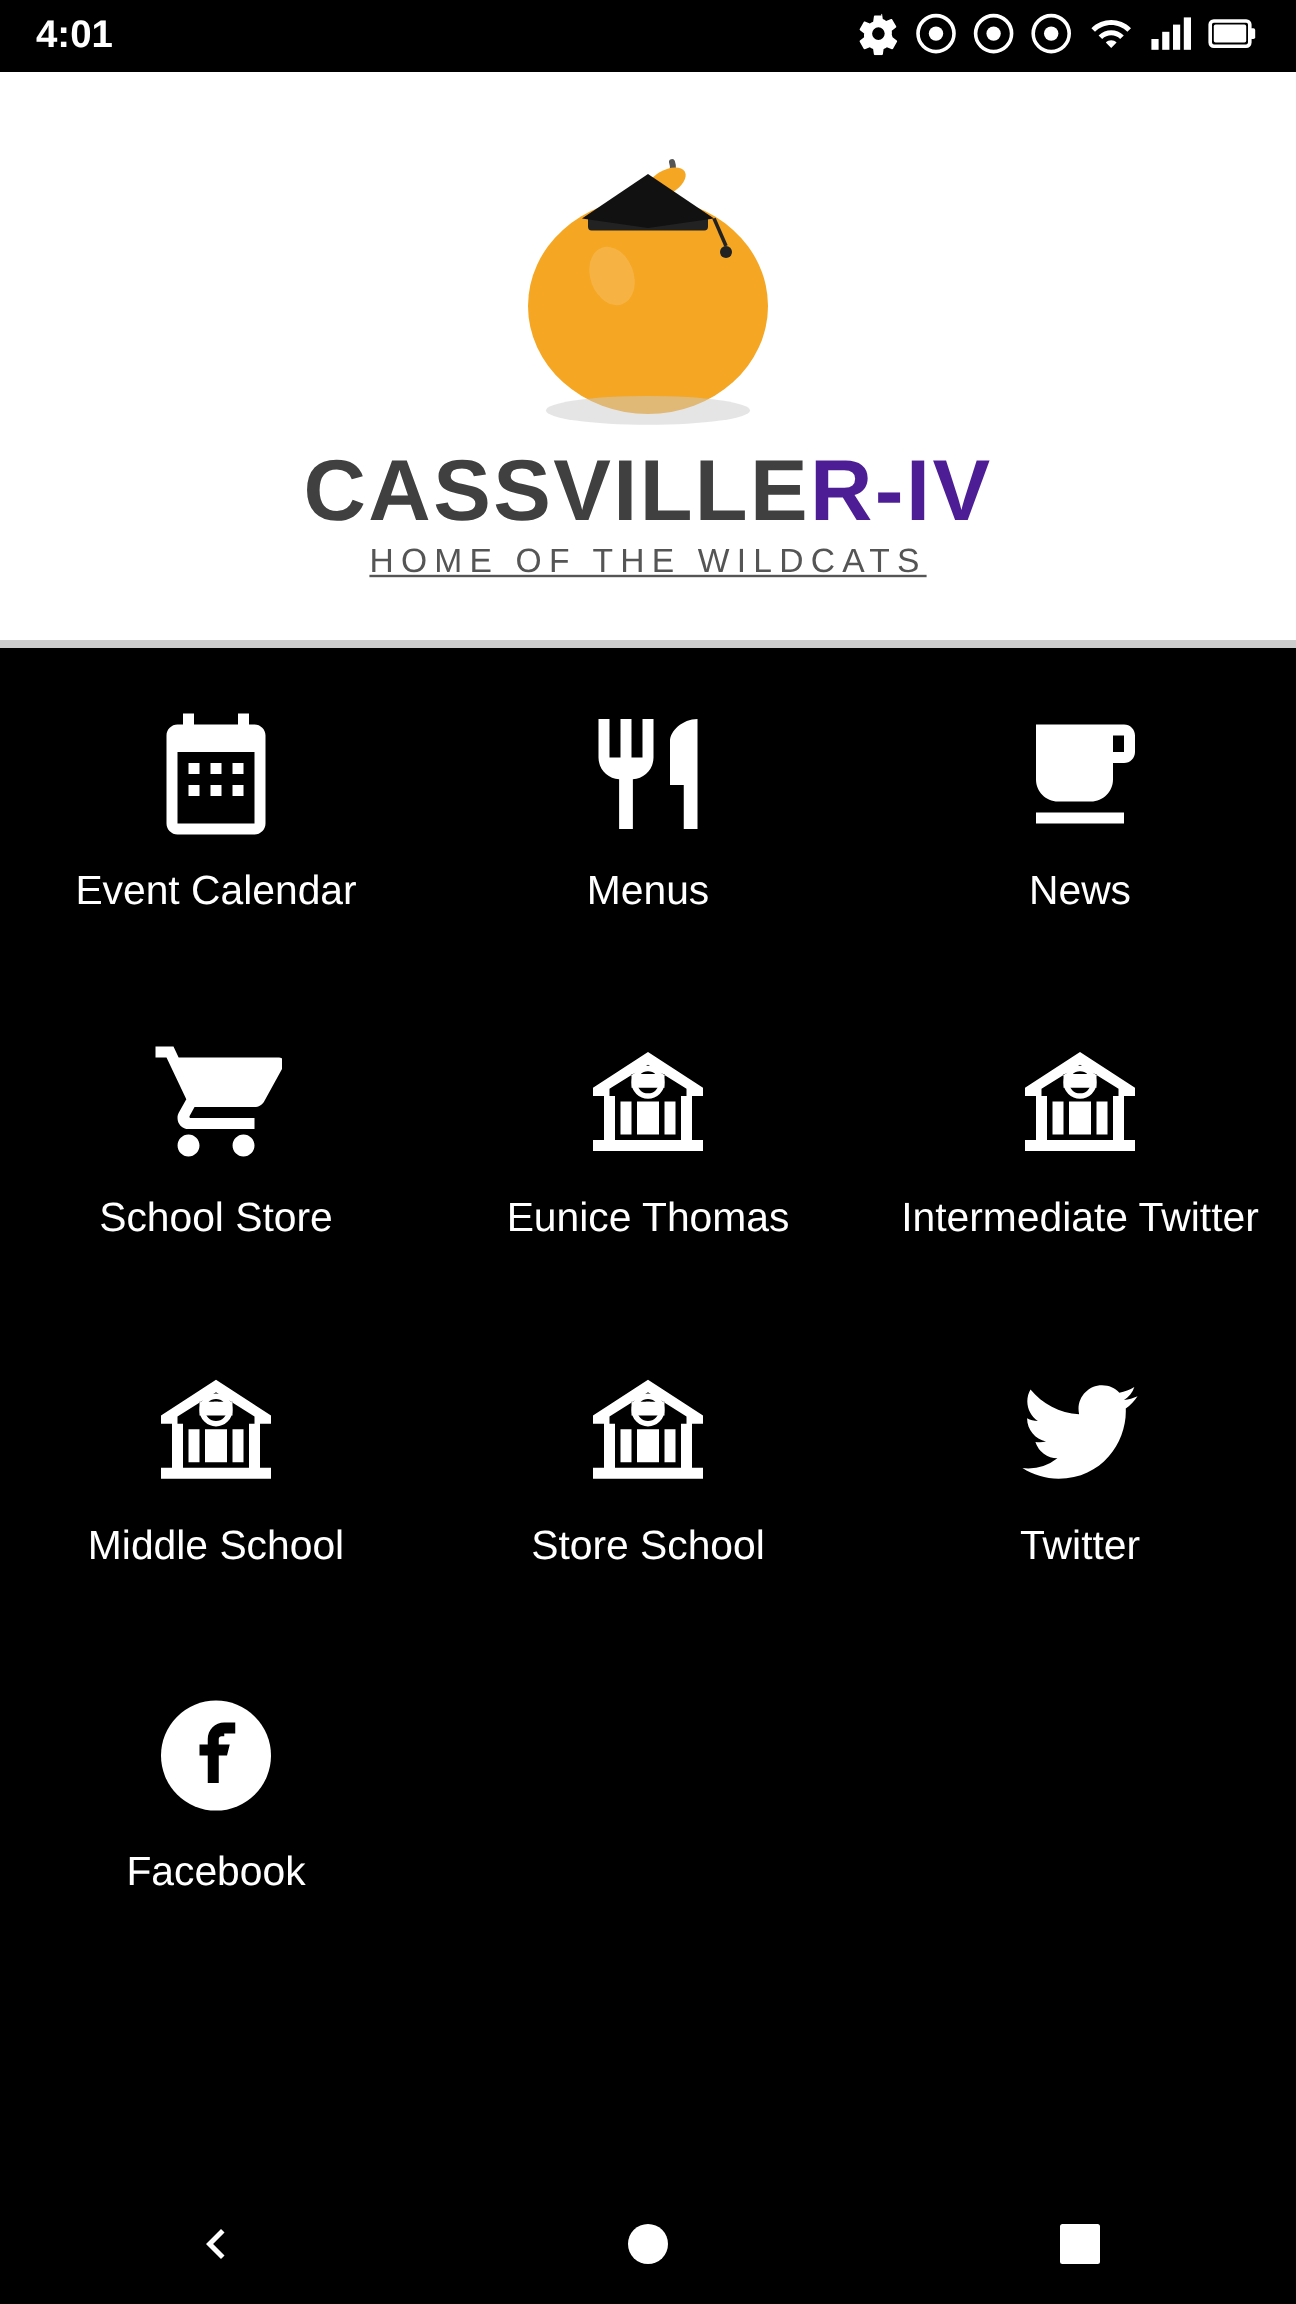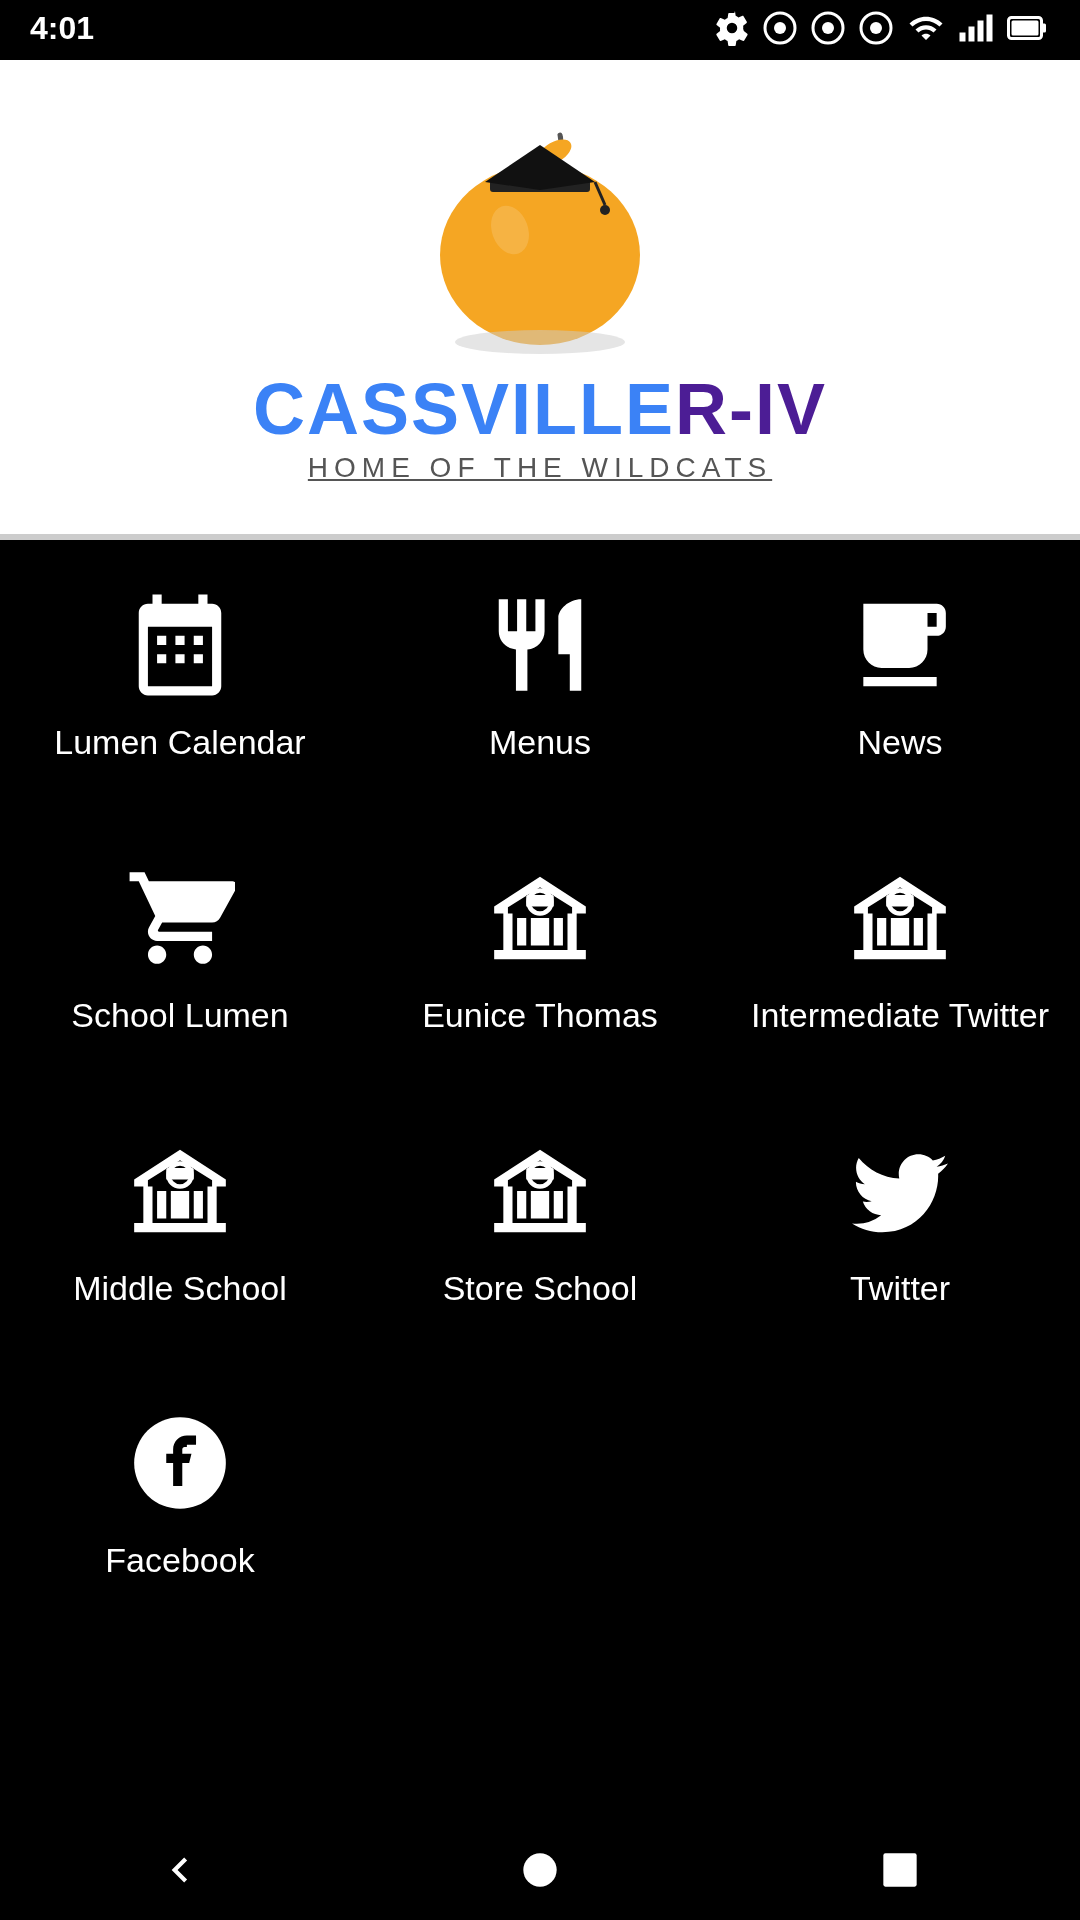--- a/index.html
+++ b/index.html
@@ -59,21 +59,21 @@
     }
     .school-name {
       text-align: center;
       line-height: 1.1;
     }
     .school-name-main {
       font-size: 72px;
       font-weight: 900;
       letter-spacing: 2px;
     }
-    .school-name-black { color: #3b82f6; }
+    .school-name-black { color: #404040; }
     .school-name-gray { color: #4c1d95; }
     .school-name-sub {
       font-size: 28px;
       letter-spacing: 6px;
       color: #555;
       font-weight: 400;
       margin-top: 4px;
       text-decoration: underline;
     }
 
@@ -229,21 +229,21 @@
 <div class="divider"></div>
 
 <div class="grid">
 
   <button class="grid-item">
     <div class="grid-icon">
       <svg viewBox="0 0 24 24" xmlns="http://www.w3.org/2000/svg">
         <path d="M19 3h-1V1h-2v2H8V1H6v2H5c-1.1 0-2 .9-2 2v16c0 1.1.9 2 2 2h14c1.1 0 2-.9 2-2V5c0-1.1-.9-2-2-2zm0 18H5V8h14v13zM7 10h2v2H7zm4 0h2v2h-2zm4 0h2v2h-2zM7 14h2v2H7zm4 0h2v2h-2zm4 0h2v2h-2z"></path>
       </svg>
     </div>
-    <span class="grid-label">Lumen Calendar</span>
+    <span class="grid-label">Event Calendar</span>
   </button>
 
   <button class="grid-item">
     <div class="grid-icon">
       <svg viewBox="0 0 24 24" xmlns="http://www.w3.org/2000/svg">
         <path d="M11 9H9V2H7v7H5V2H3v7c0 2.12 1.66 3.84 3.75 3.97V22h2.5v-9.03C11.34 12.84 13 11.12 13 9V2h-2v7zm5-3v8h2.5v8H21V2c-2.76 0-5 2.24-5 4z"></path>
       </svg>
     </div>
     <span class="grid-label">Menus</span>
   </button>
@@ -260,21 +260,21 @@
     <span class="grid-label">News</span>
   </button>
 
 
   <button class="grid-item">
     <div class="grid-icon">
       <svg viewBox="0 0 24 24" xmlns="http://www.w3.org/2000/svg">
         <path d="M7 18c-1.1 0-1.99.9-1.99 2S5.9 22 7 22s2-.9 2-2-.9-2-2-2zM1 2v2h2l3.6 7.59L5.25 14c-.16.28-.25.61-.25.96C5 16.1 5.9 17 7 17h12v-2H7.42c-.14 0-.25-.11-.25-.25l.03-.12.9-1.63H19c.75 0 1.41-.41 1.75-1.03l3.58-6.49A1 1 0 0023.46 4H5.21l-.94-2H1zm16 16c-1.1 0-1.99.9-1.99 2s.89 2 1.99 2 2-.9 2-2-.9-2-2-2z"></path>
       </svg>
     </div>
-    <span class="grid-label">School Lumen</span>
+    <span class="grid-label">School Store</span>
   </button>
 
 
   <button class="grid-item">
     <div class="grid-icon">
       <svg viewBox="0 0 24 24" xmlns="http://www.w3.org/2000/svg">
         <path d="M12 3L2 9.5V11h2v8H2v2h20v-2h-2v-8h2V9.5L12 3zm0 2.3l7 4.37V11h-1v8H6v-8H5V9.67L12 5.3zM10 12h4v6h-4zm-3 0h2v6H7zm8 0h2v6h-2zM9 7h6v2.5H9z"></path>
 
         <circle cx="12" cy="8.5" r="2.5" fill="none" stroke="white" stroke-width="1"></circle>
         <line x1="12" y1="7" x2="12" y2="8.5" stroke="white" stroke-width="0.8"></line>

